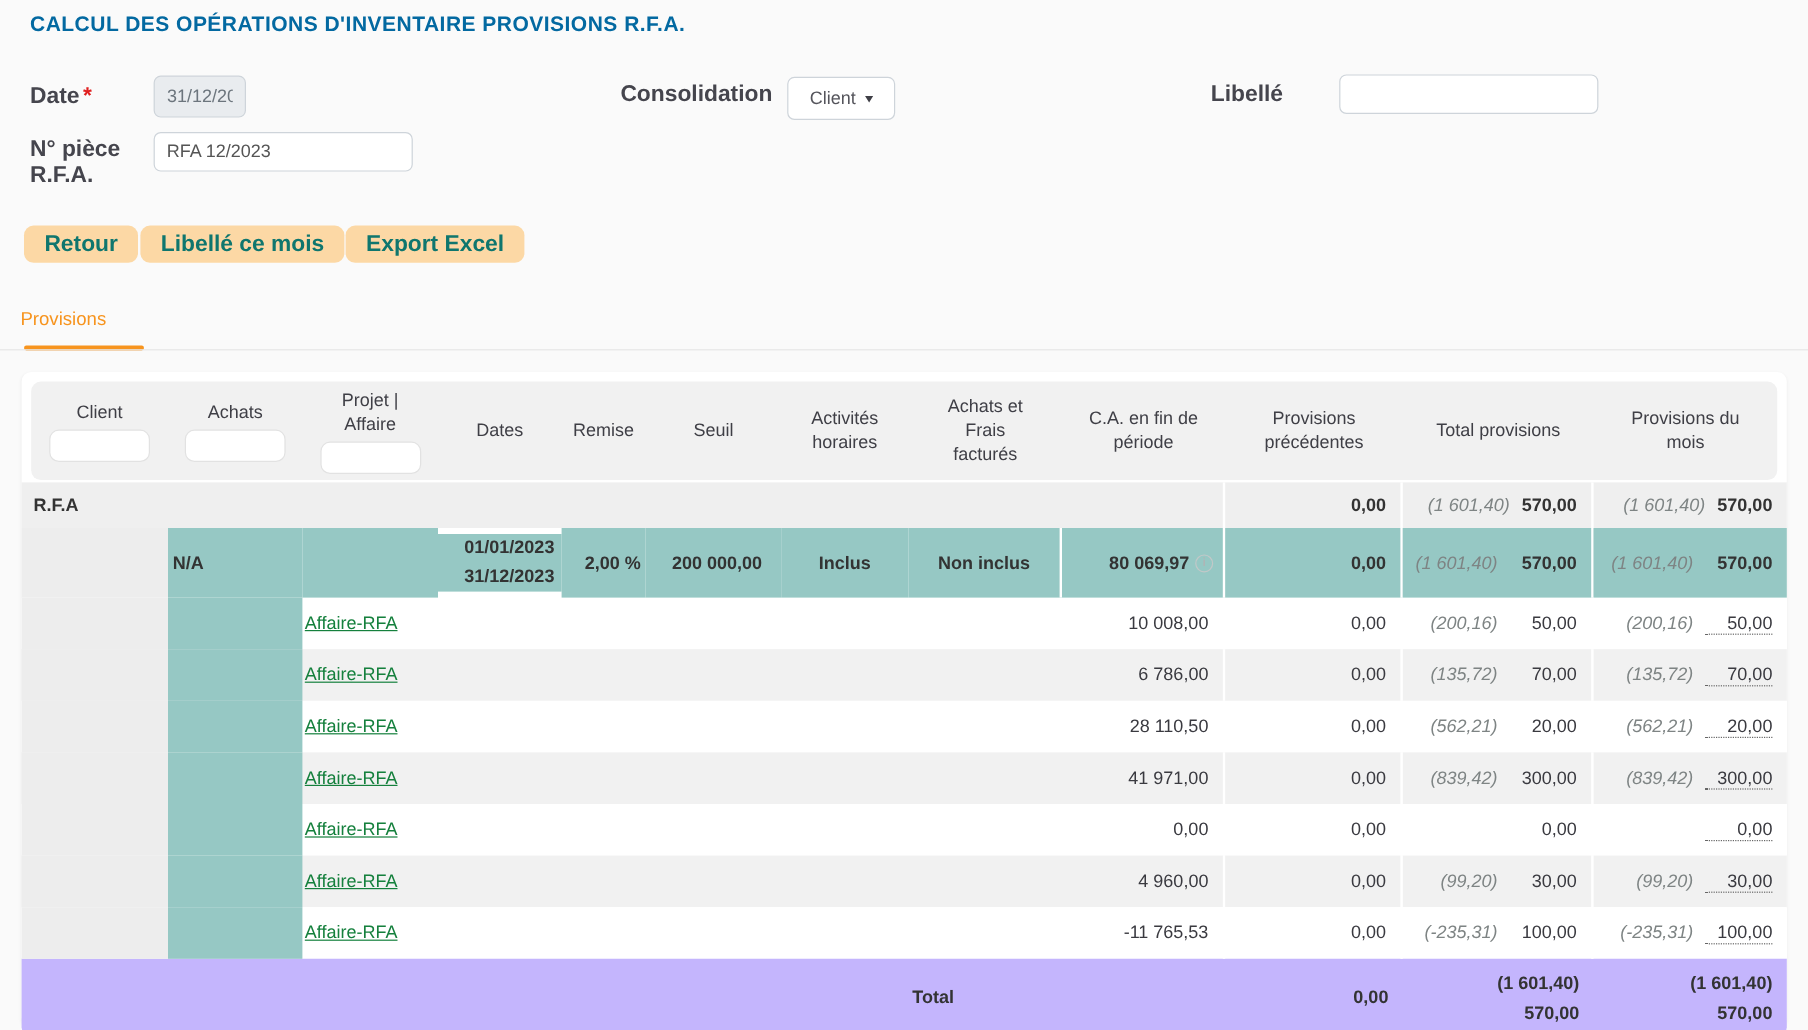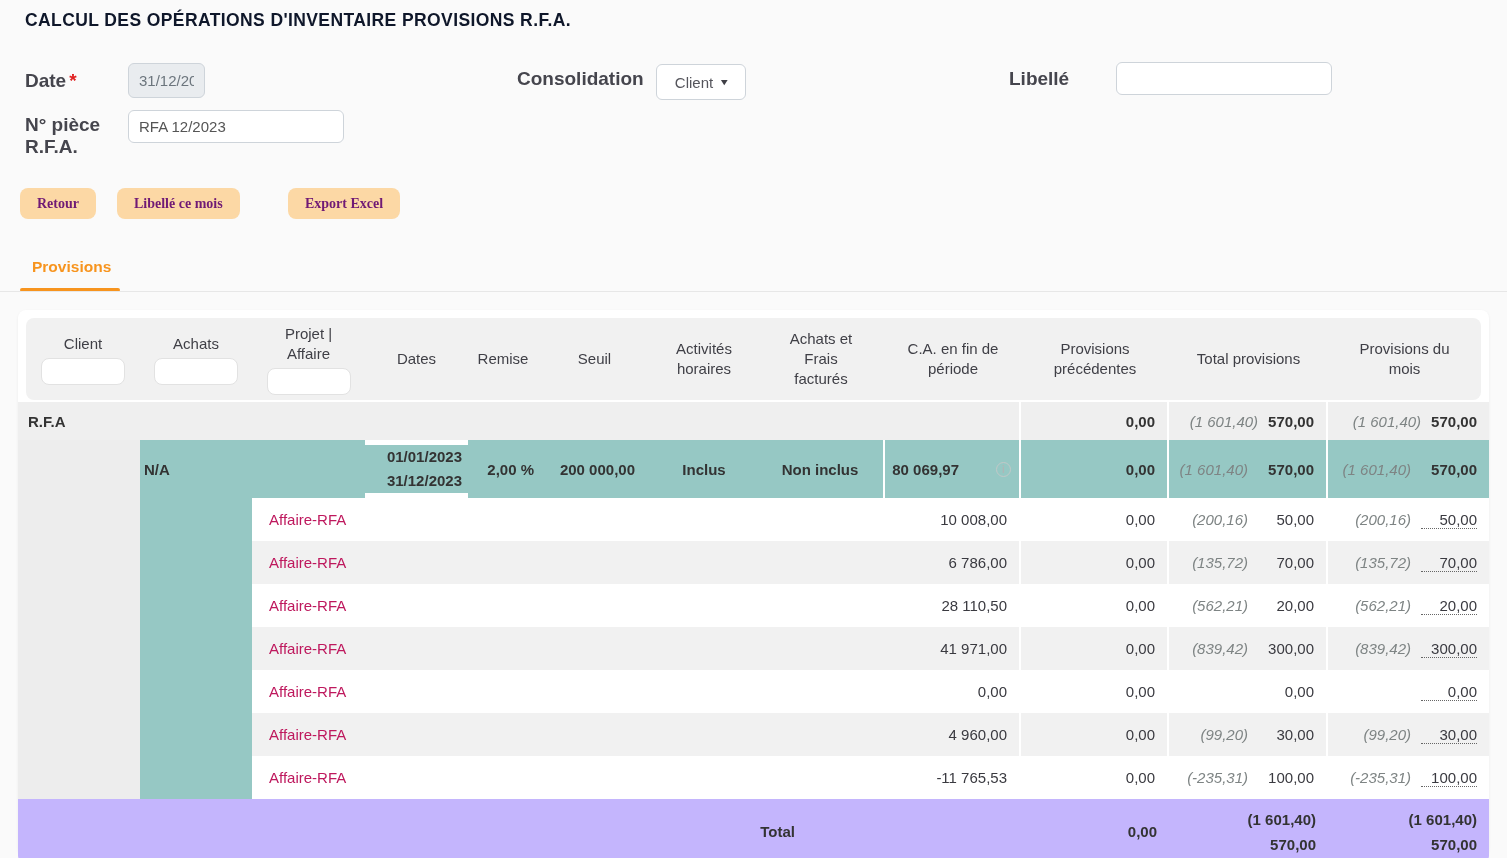--- a/index.html
+++ b/index.html
@@ -2,35 +2,35 @@
 <html><head>
 <meta charset="utf-8">
 <style>
   * { margin:0; padding:0; box-sizing:border-box; }
   html,body { width:1507px; height:858px; overflow:hidden;
     font-family:"Liberation Sans", sans-serif; background:#fafafa; color:#3a3a40; }
 
   
   .topbar { position:relative; height:308px; }
   .page-title { position:absolute; left:25px; top:10px; font-size:17.5px; font-weight:700;
-    letter-spacing:.4px; color:#0f172a; }
+    letter-spacing:.4px; color:#0369a1; }
   .flabel { position:absolute; font-size:19px; font-weight:700; color:#45454d; }
   .req { color:#e02020; margin-left:3px; }
   .tinput { position:absolute; border:1px solid #ced4da; border-radius:6px; background:#fff;
     font-size:15px; color:#555; padding:0 10px; font-family:"Liberation Sans",sans-serif; }
   .tinput:disabled { background:#e9ecef; color:#6c757d; }
   .selectbox { position:absolute; left:656px; top:64px; width:90px; height:36px;
     border:1px solid #ced4da; border-radius:6px; background:#fff; display:flex;
     align-items:center; justify-content:center; gap:8px; font-size:15px; color:#55555c; cursor:pointer; }
   .chev { font-size:12px; color:#3f3f46; font-weight:700; transform:scaleY(.8); }
-  .btn { position:absolute; top:188px; height:31px; background:#fcd8a5; color:#701a75;
-    border:none; border-radius:8px; font-size:14px; font-weight:700; padding:0 17px;
-    font-family:Liberation Serif, serif; cursor:pointer; }
+  .btn { position:absolute; top:188px; height:31px; background:#fcd8a5; color:#0f766e;
+    border:none; border-radius:8px; font-size:19px; font-weight:700; padding:0 17px;
+    font-family:Liberation Sans, sans-serif; cursor:pointer; }
   .tabbar { position:absolute; left:0; right:0; top:291px; border-bottom:1px solid #e7e7e7; }
-  .tab { position:absolute; left:32px; top:258px; font-size:15.5px; font-weight:700;
+  .tab { position:absolute; left:17px; top:258px; font-size:15.5px; font-weight:400;
     color:#f7941e; cursor:pointer; }
   .tabline { position:absolute; left:20px; top:288px; width:100px; height:4px;
     background:#f7941e; border-radius:2px; }
 
   
   .card { position:absolute; left:18px; top:310px; width:1471px; height:546px;
     background:#fff; border-radius:8px; box-shadow:0 1px 3px rgba(0,0,0,.06); }
   .grid { display:grid;
     grid-template-columns:122px 112px 113px 103px 70px 113px 106px 128px 136px 148px 159px 161px; }
   .hgrid { margin:8px 8px 0; border-radius:8px; background:#f1f1f1; height:82px; display:grid;
@@ -58,21 +58,21 @@
     height:100%; padding-right:12px; }
   .pair .v { min-width:56px; text-align:right; }
   .dotted { border-bottom:1px dotted #666; cursor:text; }
   .dates2 { display:flex; flex-direction:column; align-items:flex-end; justify-content:center;
     line-height:24px; height:100%; padding-right:6px; font-weight:700; color:#333; width:100%; }
   .info-i { display:inline-flex; width:15px; height:15px; border:1.5px solid #c2c8c8;
     border-radius:50%; color:#aeb6b6; font-size:10px; font-style:normal; font-weight:700;
     align-items:center; justify-content:center; margin-left:5px; cursor:pointer; }
   .tot2 { display:flex; flex-direction:column; align-items:flex-end; justify-content:center;
     height:100%; line-height:25px; padding-right:12px; font-weight:700; color:#333; }
-  .projcell { padding-left:17px; color:#be185d; }
+  .projcell { padding-left:2px; color:#15803d;text-decoration:underline; }
 </style>
 </head>
 <body>
 
 <div class="topbar">
   <div class="page-title">CALCUL DES OPÉRATIONS D'INVENTAIRE PROVISIONS R.F.A.</div>
 
   <div class="flabel" style="left:25px;top:70px;"><span>Date</span><span class="req">*</span></div>
   <input class="tinput" style="left: 128px; top: 63px; width: 77px; height: 35px;" disabled="" value="31/12/2023">
 
@@ -145,21 +145,21 @@
     <div class="teal">
       <div class="dates2">
         <span>01/01/2023</span>
         <span>31/12/2023</span>
       </div>
     </div>
     <div class="c num teal bold" style="padding-right:4px;">2,00 %</div>
     <div class="c num teal bold" style="padding-right:16px;">200 000,00</div>
     <div class="c ctr teal bold">Inclus</div>
     <div class="c ctr teal bold sep">Non inclus</div>
-    <div class="c num teal bold sep" style="padding-right:8px;gap:32px;">
+    <div class="c num teal bold sep" style="padding-right:8px;">
       <span>80 069,97</span>
       <span class="info-i">i</span>
     </div>
     <div class="c num teal bold sep">0,00</div>
     <div class="pair teal sep">
       <span class="itv">(1 601,40)</span>
       <span class="v bold">570,00</span>
     </div>
     <div class="pair teal">
       <span class="itv">(1 601,40)</span>

